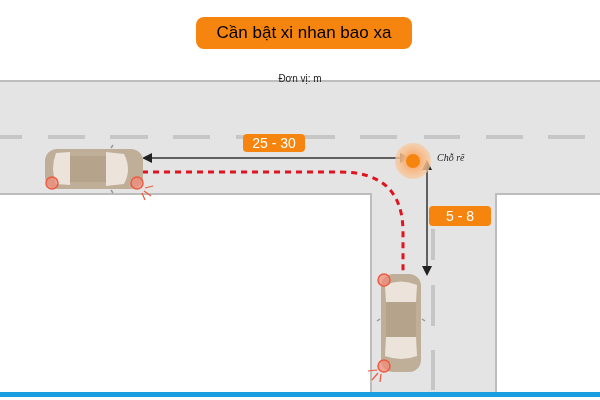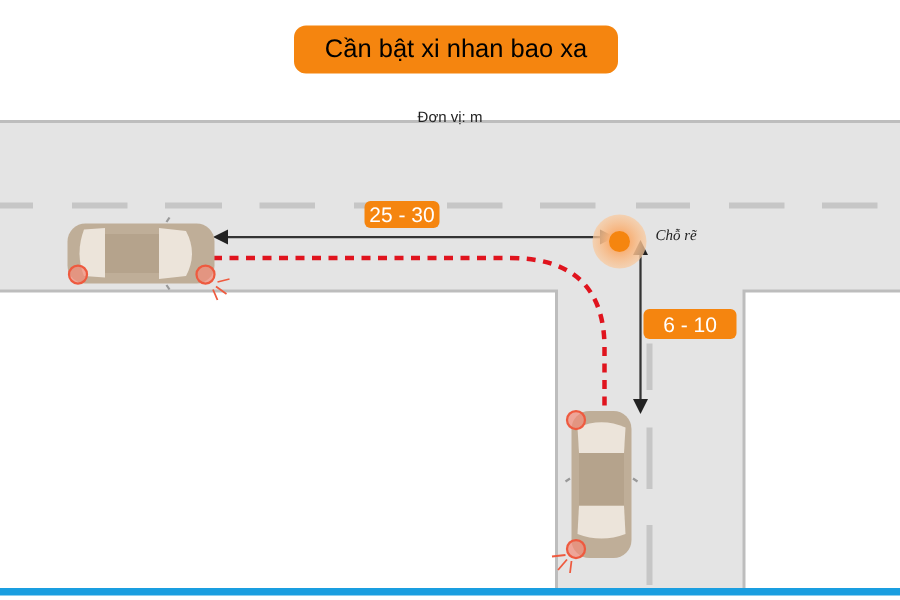--- a/index.html
+++ b/index.html
@@ -8,21 +8,21 @@
       position: absolute; left: 196px; top: 17px; width: 216px; height: 32px;
       background: #f5850f; border-radius: 8px; color: #000000; font-size: 17px;
       display: flex; align-items: center; justify-content: center;
     }
     .unit { position: absolute; left: 0; width: 600px; top: 53px; text-align: center; font-size: 10px; color: #222; margin-top: 20px; }
     .scene { position: absolute; left: 0; top: 0; width: 600px; height: 400px; }
     .badge {
       position: absolute; background: #f5850f; color: #fff; border-radius: 4px;
       font-size: 14px; display: flex; align-items: center; justify-content: center;
     }
-    .badge-h { left: 243px; top: 134px; width: 50px; height: 18px; }
+    .badge-h { left: 243px; top: 134px; width: 62px; height: 18px; }
     .badge-v { left: 429px; top: 206px; width: 62px; height: 20px; }
     .turn-label { position: absolute; left: 437px; top: 152px; font-size: 10px; font-style: italic; color: #222; font-family: Liberation Serif, serif; }
     .bottom-bar { position: absolute; left: 0; top: 392px; width: 600px; height: 5px; background: #1a9ee0; }
   </style>
 </head>
 <body>
 
 <svg class="scene" width="600" height="400" viewBox="0 0 600 400" xmlns="http://www.w3.org/2000/svg">
 
   <g>
@@ -111,16 +111,16 @@
     <line x1="377" y1="370" x2="368" y2="371"></line>
     <line x1="378" y1="373" x2="372" y2="380"></line>
     <line x1="381" y1="374" x2="380" y2="382"></line>
   </g>
 </svg>
 
 <div class="title-pill">Cần bật xi nhan bao xa</div>
 <div class="unit">Đơn vị: m</div>
 
 <div class="badge badge-h">25 - 30</div>
-<div class="badge badge-v">6 - 10</div>
+<div class="badge badge-v">5 - 8</div>
 <div class="turn-label">Chỗ rẽ</div>
 
 <div class="bottom-bar"></div>
 
 </body></html>

